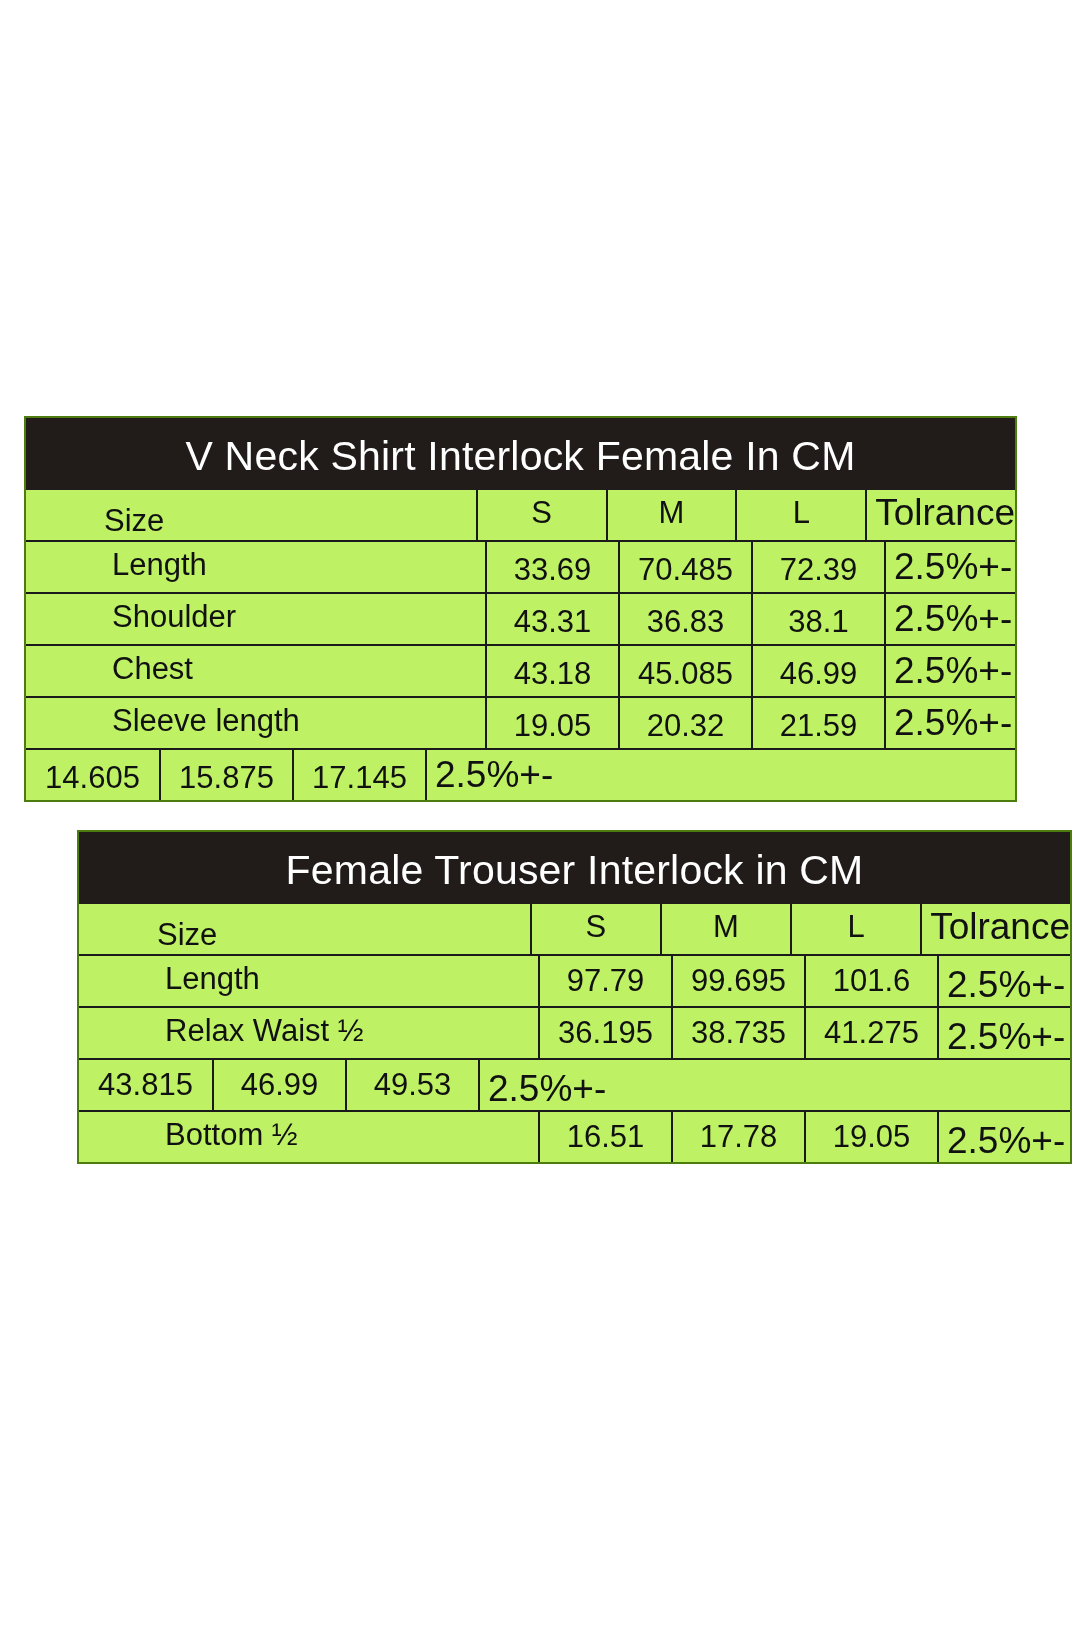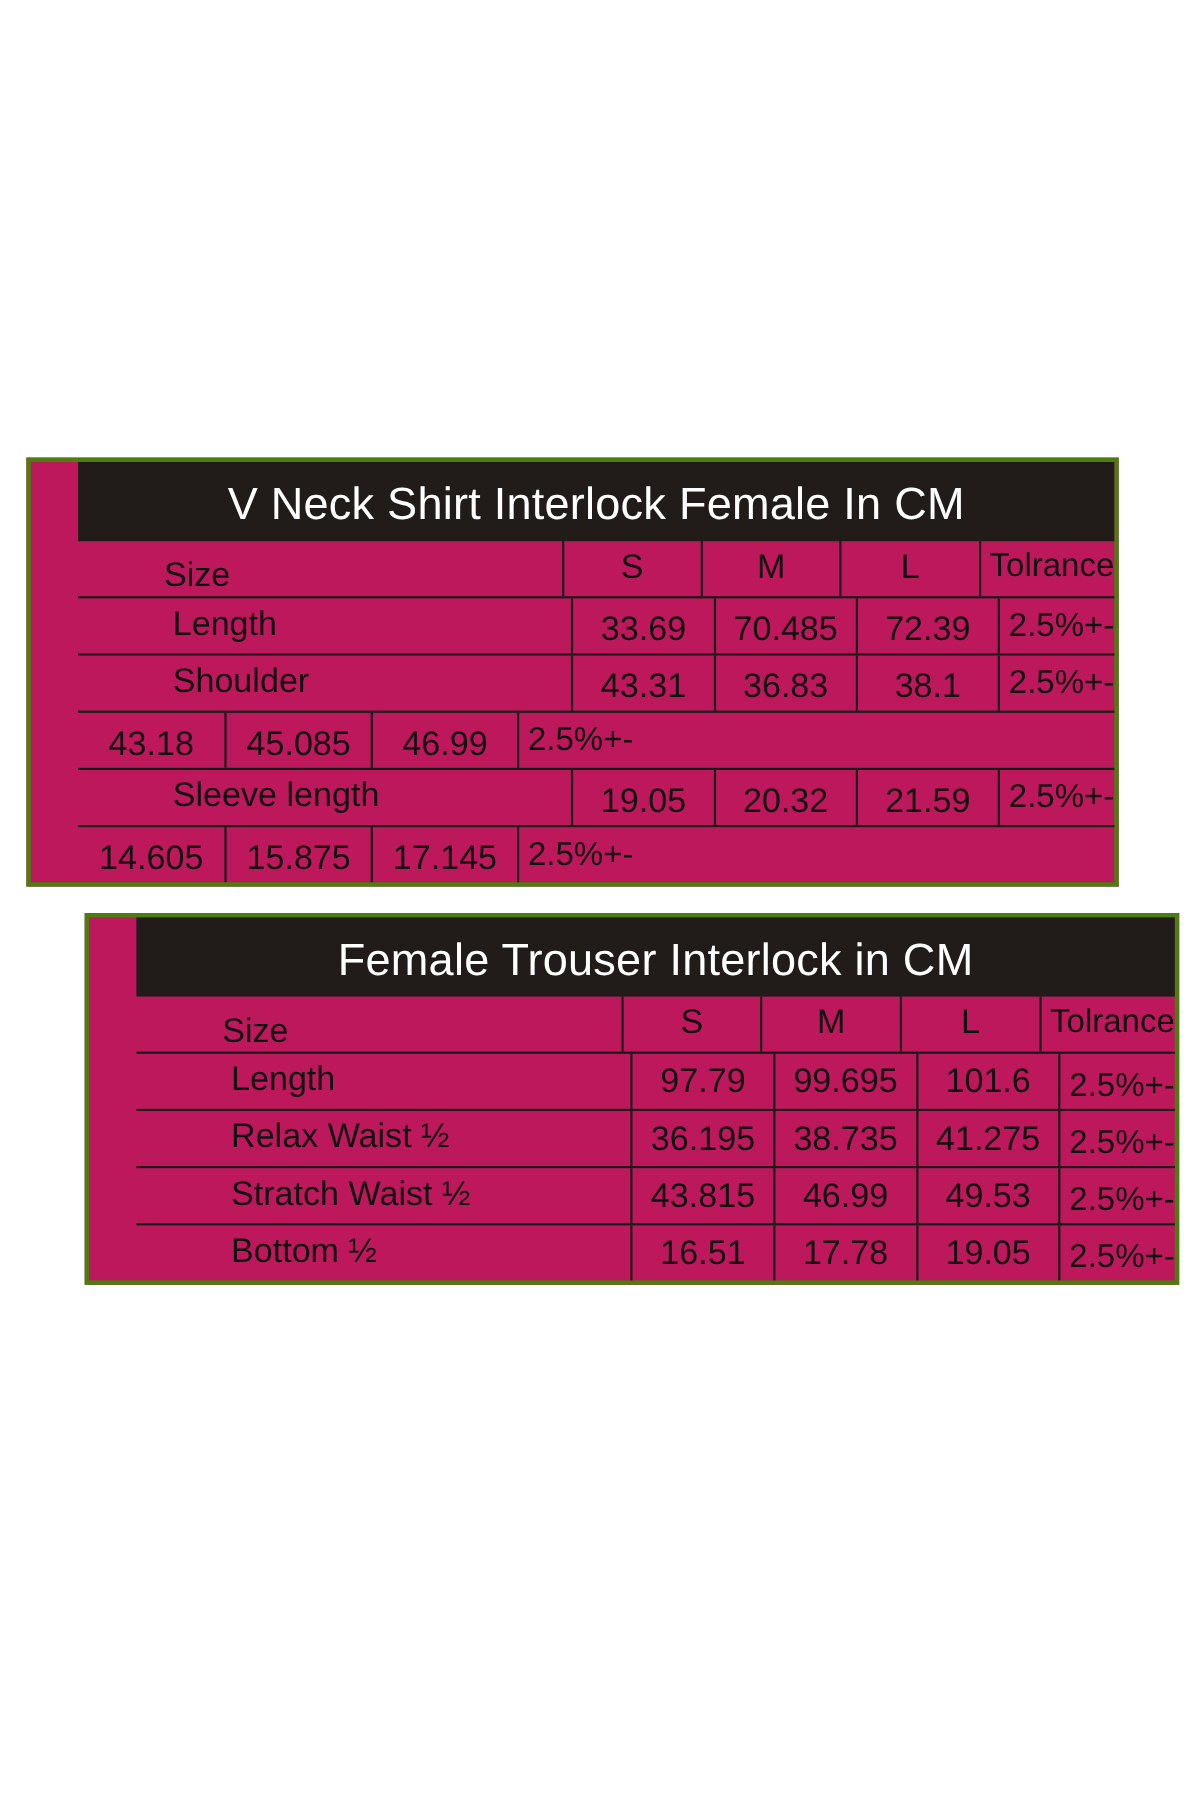--- a/index.html
+++ b/index.html
@@ -1,29 +1,29 @@
 <!DOCTYPE html>
 <html><head>
 <meta charset="utf-8">
 <style>
   html, body { margin: 0; padding: 0; background: #ffffff; }
   body { width: 1092px; height: 1637px; position: relative; overflow: hidden;
          font-family: "Liberation Sans", "DejaVu Sans", sans-serif; color: #111; }
-  .size-table { position: absolute; border: 4px solid #4d7c0f; box-sizing: border-box; background: #be185d; padding-left: 43px; }
+  .size-table { position: absolute; border: 2px solid #4d7c0f; box-sizing: border-box; background: #bef264; }
   .t1 { left: 24px; top: 416px; width: 993px; }
   .t2 { left: 31px; top: 830px; width: 995px; margin-left: 46px; }
   .tbl-title { background: #211c1a; color: #fff; text-align: center; font-size: 41px; height: 72px; line-height: 76px; letter-spacing: 0.2px; }
   .row { display: flex; border-top: 2px solid #1a1a1a; height: 50px; }
   .header-row { border-top: none; }
   .cell { display: flex; align-items: center; justify-content: center; box-sizing: border-box; font-size: 31px; border-left: 2px solid #1a1a1a; }
   .cell:first-child { border-left: none; border-radius: 12px; }
   .label { width: 459px; justify-content: flex-start; padding-left: 86px; }
   .label.hdr { padding-left: 78px; padding-top: 12px; }
   .num { width: 133px; }
-  .tol { flex: 1; font-size: 30px; justify-content: flex-start; padding-left: 8px; }
+  .tol { flex: 1; font-size: 37px; justify-content: flex-start; padding-left: 8px; }
   .hdr-cell { padding-bottom: 4px; }
   .t1 .num.v { padding-top: 6px; }
   .t1 .label.v { padding-bottom: 4px; }
   .t2 .label { padding-left: 86px; }
   .t2 .label.hdr { padding-left: 78px; }
   .t2 .label.v { padding-bottom: 4px; }
   .t2 .tol.v { padding-top: 8px; }
 </style>
 </head>
 <body>
@@ -45,20 +45,21 @@
     <div class="cell tol v">2.5%+-</div>
   </div>
   <div class="row">
     <div class="cell label v">Shoulder</div>
     <div class="cell num v">43.31</div>
     <div class="cell num v">36.83</div>
     <div class="cell num v">38.1</div>
     <div class="cell tol v">2.5%+-</div>
   </div>
   <div class="row">
+    <div class="cell label v">Chest</div>
     <div class="cell num v">43.18</div>
     <div class="cell num v">45.085</div>
     <div class="cell num v">46.99</div>
     <div class="cell tol v">2.5%+-</div>
   </div>
   <div class="row">
     <div class="cell label v">Sleeve length</div>
     <div class="cell num v">19.05</div>
     <div class="cell num v">20.32</div>
     <div class="cell num v">21.59</div>
@@ -89,21 +90,20 @@
     <div class="cell tol v">2.5%+-</div>
   </div>
   <div class="row">
     <div class="cell label v">Relax Waist ½</div>
     <div class="cell num v">36.195</div>
     <div class="cell num v">38.735</div>
     <div class="cell num v">41.275</div>
     <div class="cell tol v">2.5%+-</div>
   </div>
   <div class="row">
-    <div class="cell label v">Stratch Waist ½</div>
     <div class="cell num v">43.815</div>
     <div class="cell num v">46.99</div>
     <div class="cell num v">49.53</div>
     <div class="cell tol v">2.5%+-</div>
   </div>
   <div class="row">
     <div class="cell label v">Bottom ½</div>
     <div class="cell num v">16.51</div>
     <div class="cell num v">17.78</div>
     <div class="cell num v">19.05</div>

